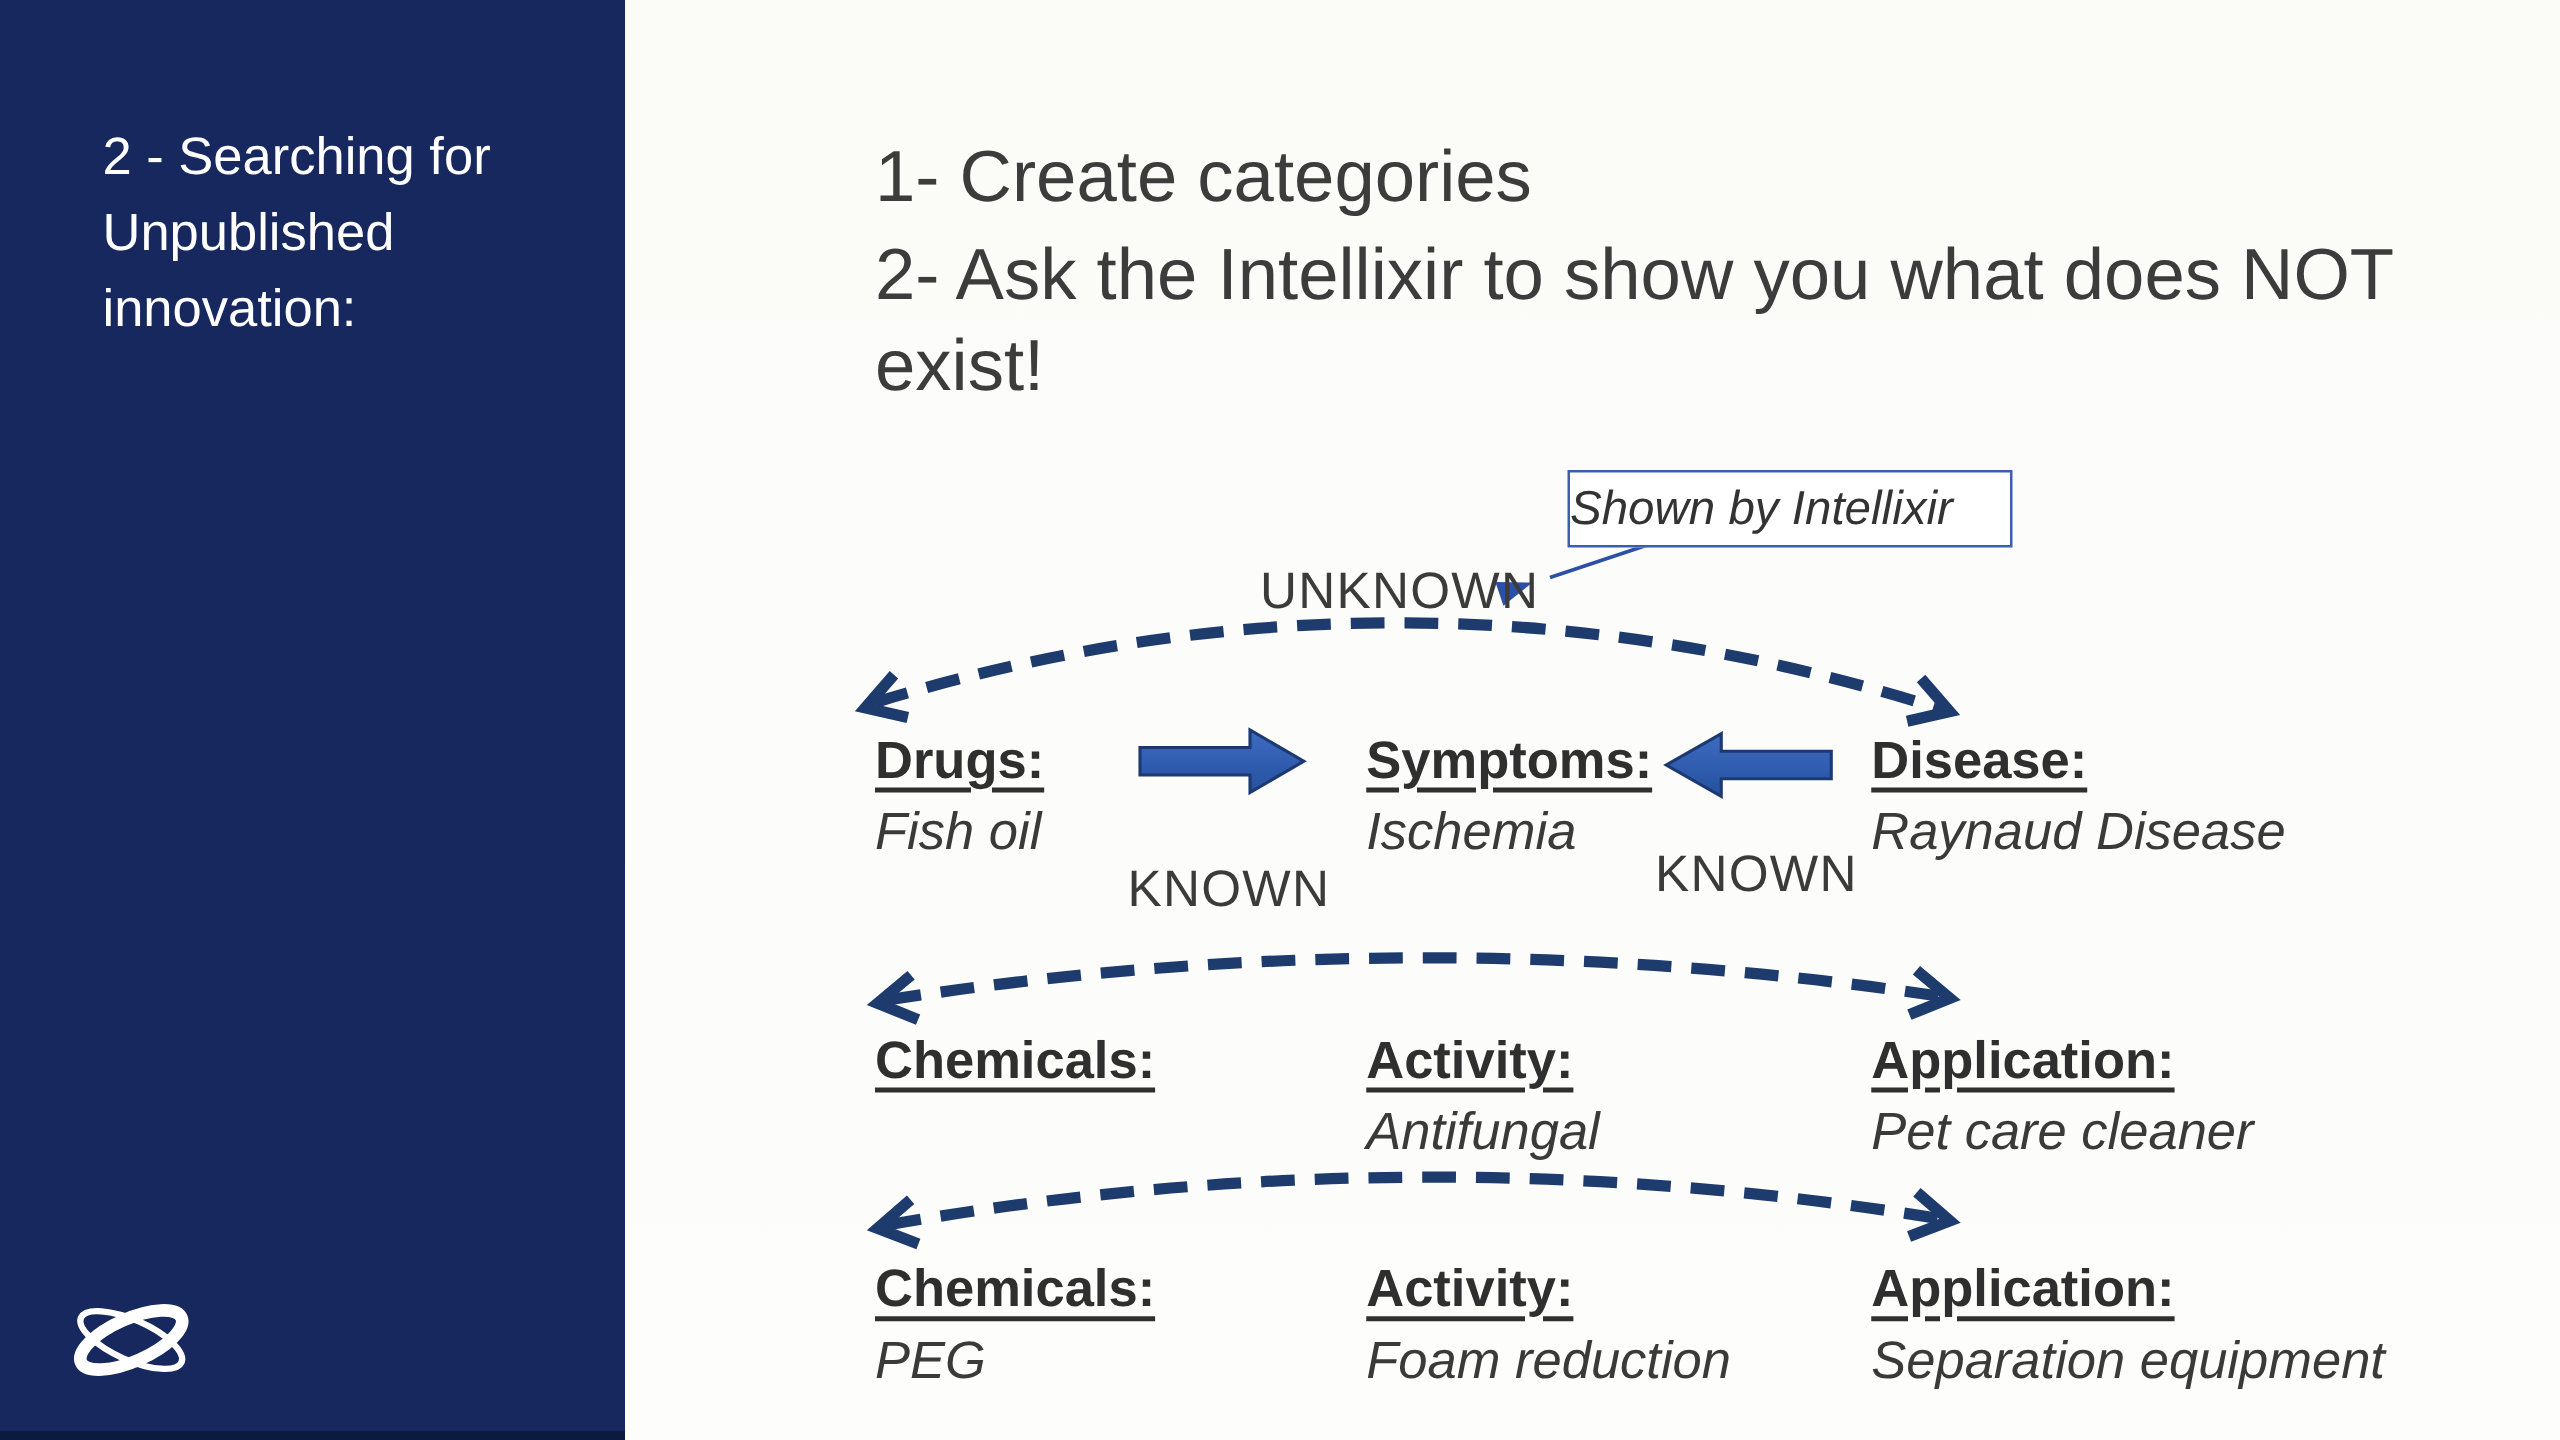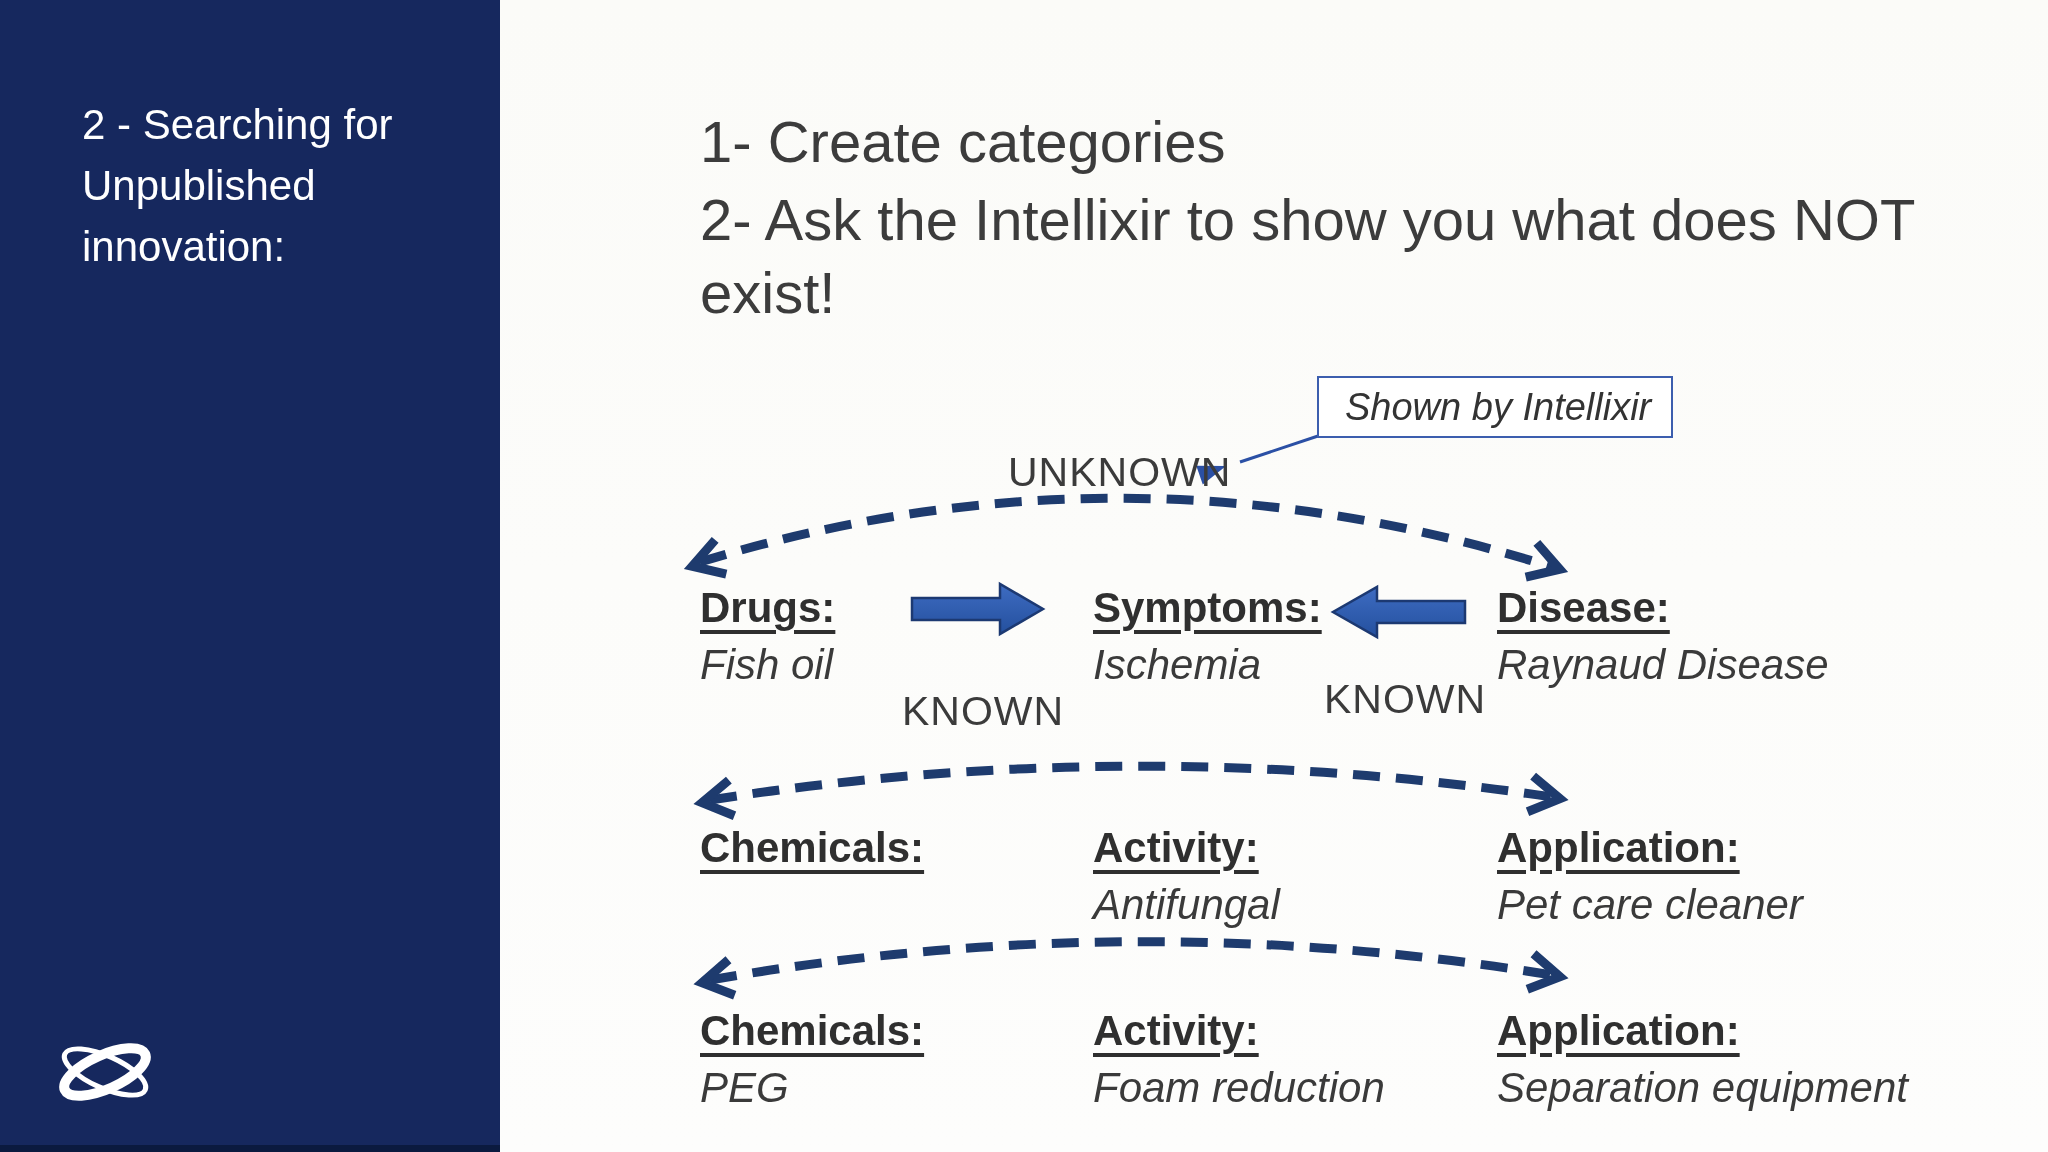--- a/index.html
+++ b/index.html
@@ -13,23 +13,23 @@
   .sidebar-title{position:absolute;left:82px;top:94px;color:#fff;font-size:42px;line-height:61px;font-weight:400;}
   .sidebar-subtitle{position:absolute;left:82px;top:344px;color:#fff;font-size:42px;font-weight:400;white-space:nowrap;}
   .bottom-strip{position:absolute;left:0;top:1145px;width:500px;height:7px;background:#0b1a3f;}
   .logo{position:absolute;left:55px;top:1030px;display:flex;align-items:center;}
   .logo-icon{width:100px;height:84px;}
   .logo-text{color:#fff;font-size:62px;font-style:italic;font-weight:400;margin-left:8px;letter-spacing:0px;}
   
   .heading1{position:absolute;left:700px;top:64px;font-size:58px;color:#3c3c3c;font-weight:400;white-space:nowrap;margin-top:44px;}
   .heading2{position:absolute;left:700px;top:183px;font-size:58px;line-height:73px;color:#3c3c3c;font-weight:400;white-space:nowrap;}
   
-  .callout{position:absolute;left:1317px;top:376px;width:356px;height:62px;background:#ffffff;
+  .callout{position:absolute;left:1254px;top:376px;width:356px;height:62px;background:#ffffff;
     border:2.5px solid var(--callout_border,#3C5EAE);box-sizing:border-box;
-    display:flex;align-items:center;padding-left:26px;}
+    display:flex;align-items:center;}
   .callout span{font-size:38px;font-style:italic;color:#333;white-space:nowrap;}
   
   .caps{position:absolute;font-size:41px;color:#3b3b3b;letter-spacing:1px;white-space:nowrap;}
   .unknown{left:1008px;top:449px;}
   .known1{left:902px;top:688px;}
   .known2{left:1324px;top:676px;}
   .cell{position:absolute;white-space:nowrap;}
   .cell-label{font-size:42px;font-weight:700;color:#2f2f2f;
     text-decoration:underline;text-decoration-thickness:3.5px;text-underline-offset:8px;}
   .cell-value{font-size:42px;font-style:italic;color:#3a3a3a;margin-top:9px;}

